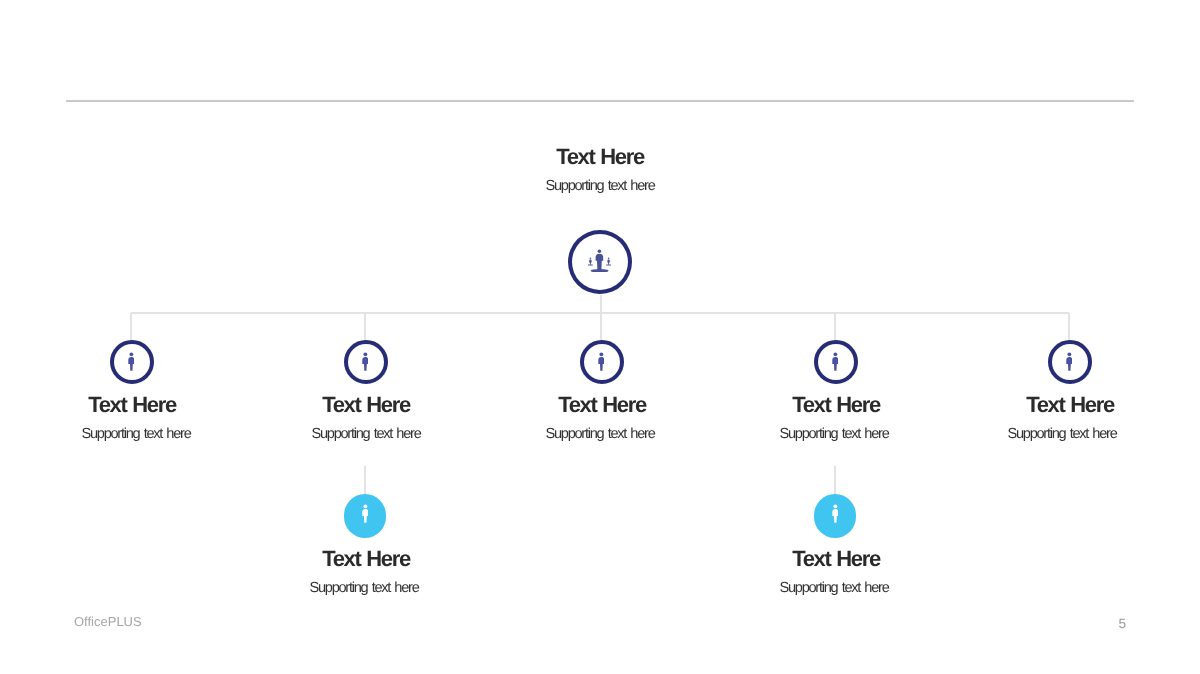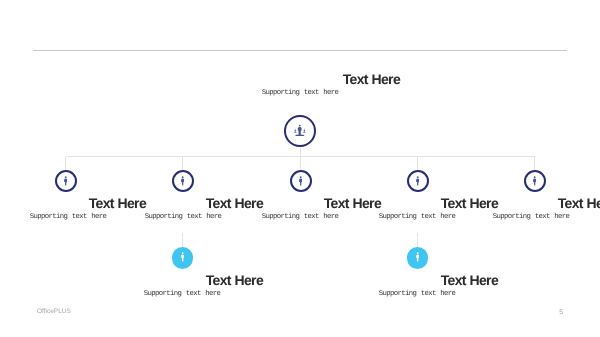--- a/index.html
+++ b/index.html
@@ -28,28 +28,28 @@
   }
   .circle-fill {
     position:absolute; border-radius:50%;
     background:#40C5F0;
   }
   .ic { position:absolute; }
 
   .title {
     position:absolute; width:160px; font-weight:bold; color:#2b2b2b;
     will-change:transform;
-    font-size:14px; line-height:11px; white-space:nowrap; text-align:right;
+    font-size:11px; line-height:11px; white-space:nowrap; text-align:center;
     letter-spacing:-0.68px; word-spacing:0.6px;
   }
   .sub {
     position:absolute; width:160px; color:#333333;
     will-change:transform;
     font-size:7.3px; line-height:8px; white-space:nowrap; text-align:center;
-    letter-spacing:-0.63px; word-spacing:0.7px;font-family:Liberation Mono, monospace;
+    letter-spacing:-0.63px; word-spacing:0.7px;
   }
 
   
   .root-title { left:200px; top:73.8px; width:200px; }
   .root-sub   { left:200px; top:88.5px; width:200px; }
   .root-circle{ left:284.2px; top:114.6px; width:32.3px; height:32.5px; }
 
   
   .l2 .circle-outline { top:169.5px; width:22px; height:22px; }
   .l2 .title { top:197.8px; }

